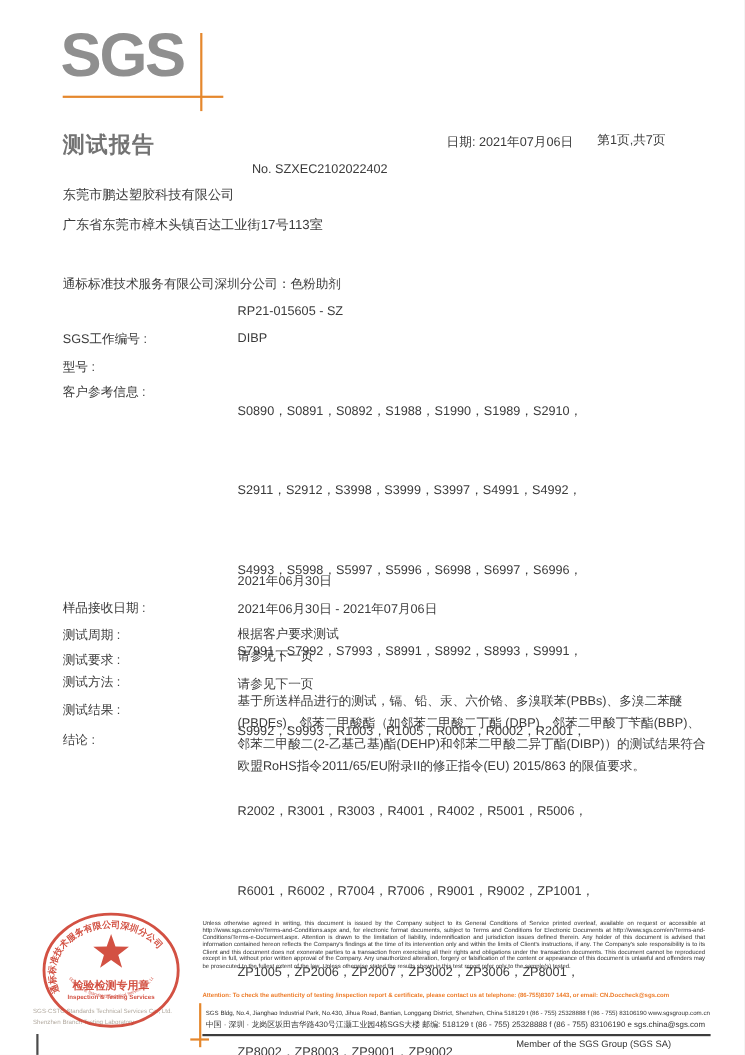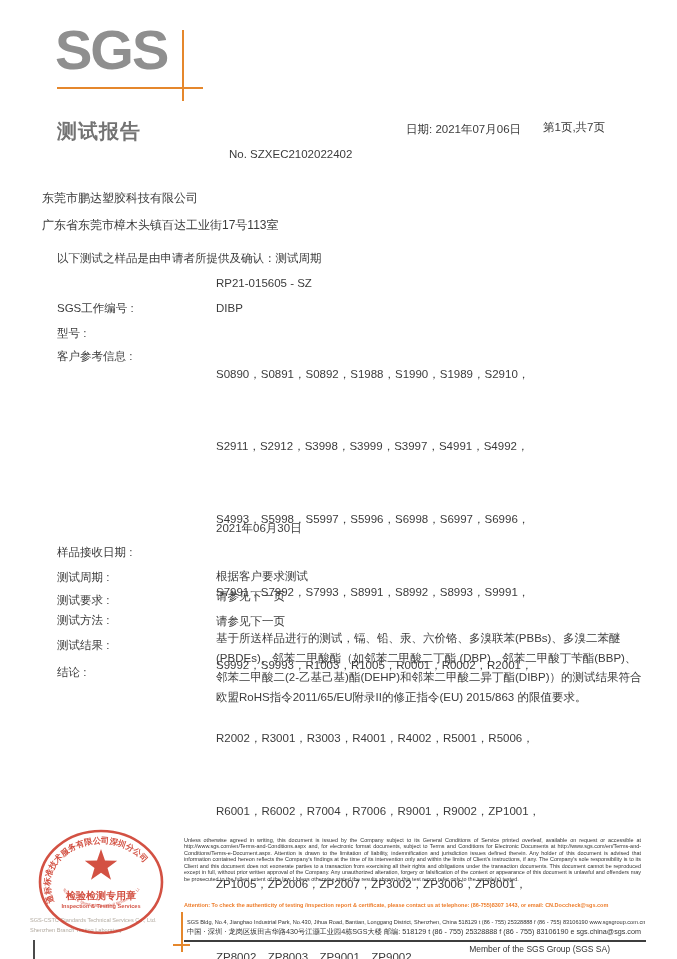--- a/index.html
+++ b/index.html
@@ -11,21 +11,21 @@
   
   .logo-text{left:55px;top:22px;font-size:56px;font-weight:bold;color:#8f8f8f;letter-spacing:-2px;line-height:1;}
   .logo-hline{left:57px;top:87px;width:146px;height:2px;background:#e5872c;}
   .logo-vline{left:182px;top:30px;width:2px;height:71px;background:#e5872c;}
   
   .doc-title{left:57px;top:118px;font-size:20px;font-weight:bold;color:#737373;letter-spacing:1px;}
   .report-no{left:229px;top:122px;font-size:11.5px;margin-top:26px;}
   .report-date{left:406px;top:122px;font-size:11.5px;}
   .page-no{left:543px;top:120px;font-size:11.5px;}
   
-  .company{left:42px;top:164px;font-size:12px;line-height:27px;margin-top:21px;}
+  .company{left:57px;top:164px;font-size:12px;line-height:27px;}
   .intro{left:57px;top:251px;font-size:11.5px;}
   .flabel{left:57px;font-size:11.5px;margin-top:24px;}
   .fvalue{left:216px;font-size:11.5px;}
   .ref-lines{left:216px;top:313px;font-size:11.5px;line-height:24.3px;white-space:pre;}
   .conclusion-text{left:216px;top:629px;width:430px;font-size:11.5px;line-height:19.5px;}
   
   .stamp-caption{color:#b3aba1;font-size:5.6px;line-height:10px;}
   .legal{left:184px;top:837px;width:457px;font-size:5.45px;line-height:6.45px;color:#333;text-align:justify;}
   .attention{left:184px;top:902px;width:457px;font-size:5.5px;line-height:6.6px;color:#ed7d2b;font-weight:bold;}
   .addr1{left:187px;top:919px;width:455px;font-size:5.6px;color:#333;white-space:nowrap;}
@@ -48,21 +48,21 @@
   <div class="abs doc-title">测试报告</div>
   <div class="abs report-no">No. SZXEC2102022402</div>
   <div class="abs report-date">日期: 2021年07月06日</div>
   <div class="abs page-no">第1页,共7页</div>
 
   <div class="abs company">
     <div>东莞市鹏达塑胶科技有限公司</div>
     <div>广东省东莞市樟木头镇百达工业街17号113室</div>
   </div>
 
-  <div class="abs intro">以下测试之样品是由申请者所提供及确认：测试周期</div>
+  <div class="abs intro">通标标准技术服务有限公司深圳分公司：色粉助剂</div>
 
   <div class="abs flabel" style="top:277px">SGS工作编号 :</div>
   <div class="abs fvalue" style="top:277px">RP21-015605 - SZ</div>
 
   <div class="abs flabel" style="top:302px">型号 :</div>
   <div class="abs fvalue" style="top:302px">DIBP</div>
 
   <div class="abs flabel" style="top:325px">客户参考信息 :</div>
   <div class="abs ref-lines">
     <div>S0890，S0891，S0892，S1988，S1990，S1989，S2910，</div>
@@ -73,20 +73,21 @@
     <div>R2002，R3001，R3003，R4001，R4002，R5001，R5006，</div>
     <div>R6001，R6002，R7004，R7006，R9001，R9002，ZP1001，</div>
     <div>ZP1005，ZP2006，ZP2007，ZP3002，ZP3006，ZP8001，</div>
     <div>ZP8002，ZP8003，ZP9001，ZP9002</div>
   </div>
 
   <div class="abs flabel" style="top:521px">样品接收日期 :</div>
   <div class="abs fvalue" style="top:521px">2021年06月30日</div>
 
   <div class="abs flabel" style="top:546px">测试周期 :</div>
+  <div class="abs fvalue" style="top:546px">2021年06月30日 - 2021年07月06日</div>
 
   <div class="abs flabel" style="top:569px">测试要求 :</div>
   <div class="abs fvalue" style="top:569px">根据客户要求测试</div>
 
   <div class="abs flabel" style="top:589px">测试方法 :</div>
   <div class="abs fvalue" style="top:589px">请参见下一页</div>
 
   <div class="abs flabel" style="top:614px">测试结果 :</div>
   <div class="abs fvalue" style="top:614px">请参见下一页</div>
 

